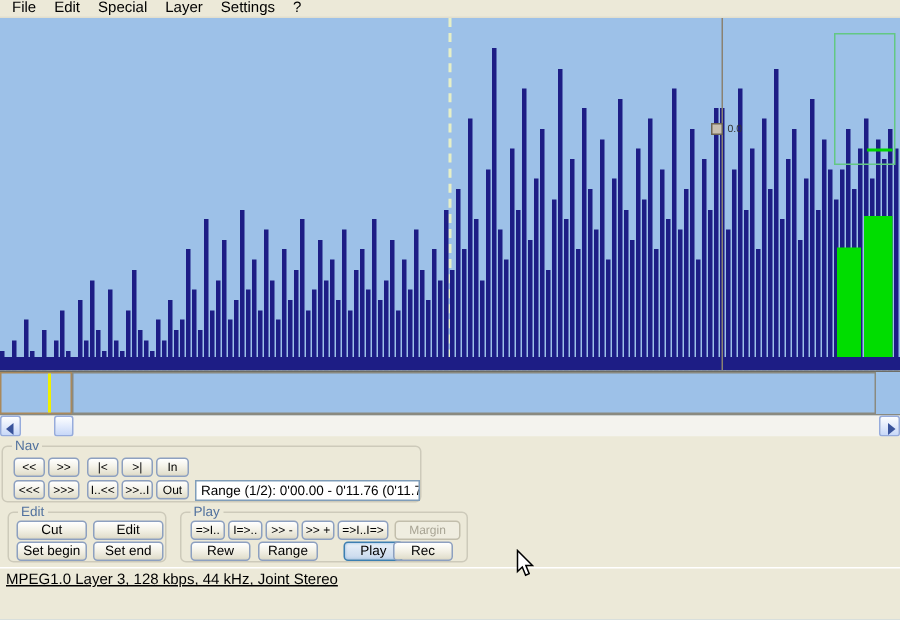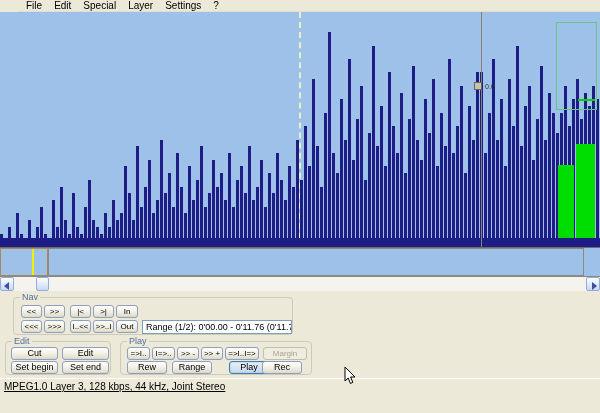--- a/index.html
+++ b/index.html
@@ -18,21 +18,21 @@
     background: linear-gradient(180deg,#7AA0EF,#3D6CD8 40%,#2A55C0); }
   .winbtn.close { background: linear-gradient(180deg,#F5A88C,#E35A3C 40%,#C43C1E); }
   .winbtn .glyph-min { position:absolute; left:3px; bottom:3px; width:7px; height:2px; background:#fff; }
   .winbtn .glyph-max { position:absolute; left:3px; top:3px; width:9px; height:8px; border:1px solid #fff; border-top-width:2px; }
   .winbtn .glyph-close { position:absolute; left:0; top:0; width:100%; height:100%; }
   .glyph-close::before, .glyph-close::after { content:""; position:absolute; left:7px; top:2px; width:2px; height:10px; background:#fff; }
   .glyph-close::before { transform:rotate(45deg); }
   .glyph-close::after  { transform:rotate(-45deg); }
 
   
-  .menubar { height:12px; background:#ECE9D8; display:flex; align-items:flex-start; font-size:10px; padding-left:2px; border-bottom:1px solid #E2DFCE;margin-left:18px; }
+  .menubar { height:12px; background:#ECE9D8; display:flex; align-items:flex-start; font-size:10px; padding-left:2px; border-bottom:1px solid #E2DFCE; }
   .menu-item { padding:0 6px; color:#000; cursor:default; }
 
   
   .waveform { position:relative; height:235px; background:var(--wave-bg,#9DC1E8); overflow:hidden; }
   .dashline { position:absolute; left:299px; top:0; height:227px; width:0; border-left:2px dashed #E6EFC6; }
   .bars { position:absolute; left:0; bottom:0; width:600px; height:235px; display:flex; align-items:flex-end; }
   .wbar { flex:0 0 3px; margin-right:1px; background:var(--bar-color,#1D1D85); }
   .floor { position:absolute; left:0; bottom:0; width:600px; height:9px; background:var(--bar-color,#1D1D85); }
   .sel-outline { position:absolute; left:556px; top:10px; width:41px; height:88px; border:1px solid #63C883; }
   .sel-hline { position:absolute; left:578px; top:87px; width:17px; height:2px; background:#00D400; }
@@ -56,21 +56,21 @@
   .sb-thumb { position:absolute; top:0; left:36px; width:13px; height:14px; border:1px solid #96ABDC; border-radius:2px;
     background:linear-gradient(180deg,#FDFEFF,#C8D8F8); }
   .tri { position:absolute; top:4px; width:0; height:0; border-style:solid; }
   .tri-l { left:3px; border-width:4px 5px 4px 0; border-color:transparent #39539B transparent transparent; }
   .tri-r { left:5px; border-width:4px 0 4px 5px; border-color:transparent transparent transparent #39539B; }
 
   
   .panel { position:relative; height:87px; background:#ECE9D8; }
   .groupbox { position:absolute; border:1px solid #CDCABA; border-radius:4px; }
   .group-label { position:absolute; top:-6px; left:6px; background:#ECE9D8; padding:0 2px; font-size:9px; color:#51719E; }
-  .g-nav { left:13px; top:6px; width:280px; height:38px; }
+  .g-nav { left:1px; top:6px; width:280px; height:38px; }
   .g-edit { left:5px; top:50px; width:106px; height:34px; }
   .g-audio { left:120px; top:50px; width:192px; height:34px; }
 
   .xpbtn { position:absolute; height:13px; border:1px solid #8DA0C0; border-radius:3px; color:#000;
     background:linear-gradient(180deg,#FFFFFF,#F4F2E8 45%,#E2DFCE 92%,#D6D2BE);
     font-family:"Liberation Sans",sans-serif; font-size:8px; line-height:11px; text-align:center; padding:0;
     white-space:nowrap; overflow:hidden; cursor:default; }
   .xpbtn.pressed { border-color:#3C7FB1; background:linear-gradient(180deg,#EAF2FA,#D8E4F2 50%,#C8D8EC); box-shadow:inset 0 0 2px #8CB4DC; }
   .xpbtn.disabled { color:#A8A494; border-color:#C2BEAC; background:#EFEDE0; }
   .field { position:absolute; height:14px; background:#fff; border:1px solid #7F9DB9; font-size:9px; line-height:12px;

